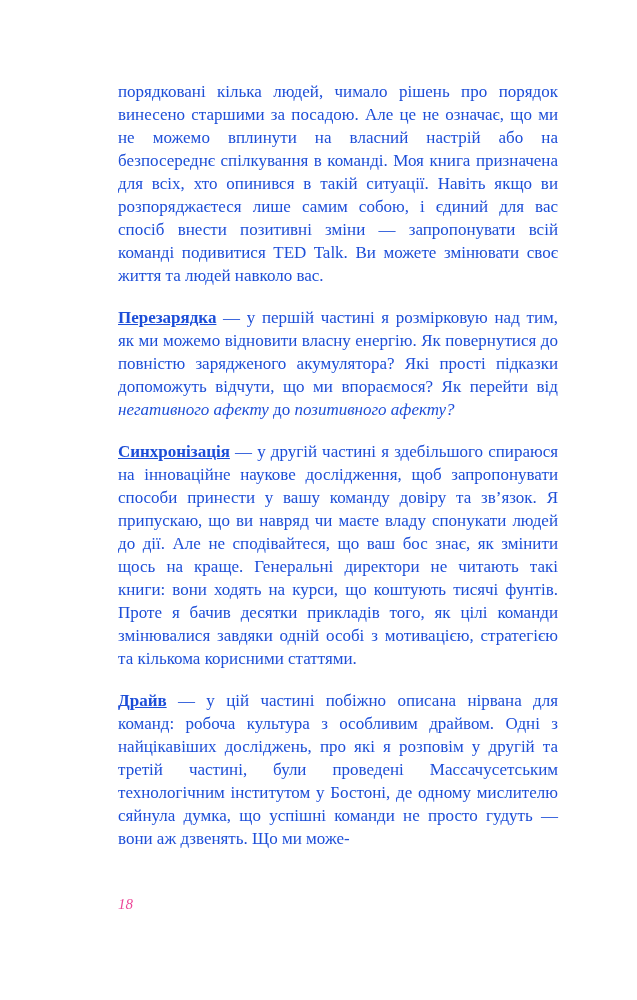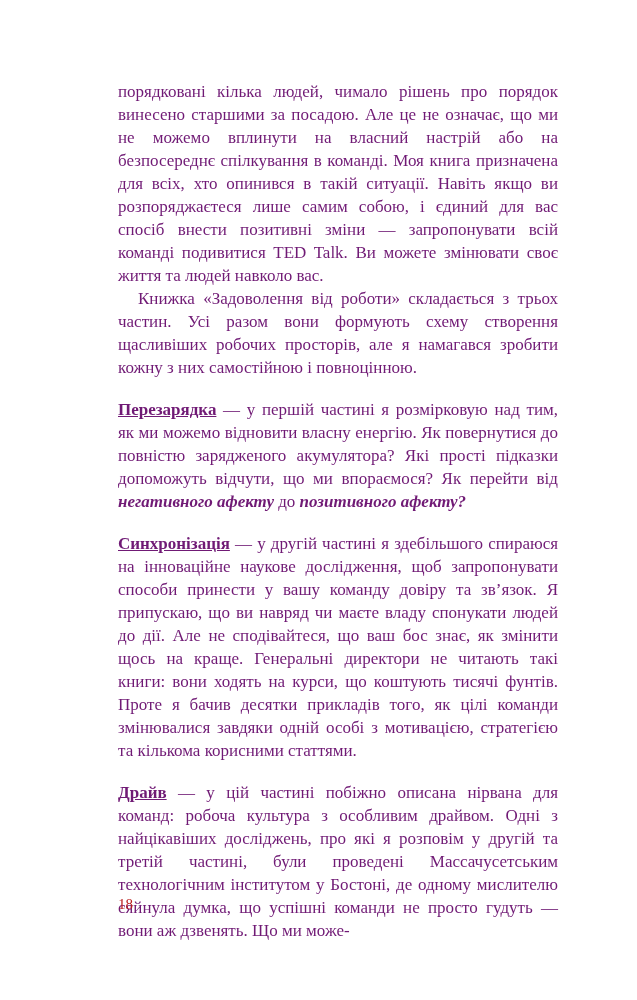--- a/index.html
+++ b/index.html
@@ -38,36 +38,36 @@
     text-indent: 0;
   }
   p.para.indent {
     text-indent: 20px;
   }
   p.para.spaced {
     margin-top: 19px;
   }
   .run-regular { font-weight: normal; font-style: normal; }
   .run-bold    { font-weight: bold;   font-style: normal; text-decoration: underline; }
-  .run-italic  { font-weight: bold; font-style: italic; margin-top: 41px; }
+  .run-italic  { font-weight: normal; font-style: italic; margin-top: 41px; }
   .page-number {
     position: absolute;
     left: 118px;
     top: 894px;
     font-family: "Liberation Serif", "DejaVu Serif", serif;
     font-size: 15px;
     line-height: 20px;
-    color: #b91c1c;
+    color: #ec4899;
+    font-style: italic;
   }
 </style>
 </head>
 <body>
 
 <div class="book-page" style="background: rgb(255, 255, 255);">
-  <div class="text-column" id="text-column" style="color: #701a75;">
+  <div class="text-column" id="text-column" style="color: #1d4ed8;">
       <p class="para"><span class="run-regular">порядковані кілька людей, чимало рішень про порядок винесено старшими за посадою. Але це не означає, що ми не можемо вплинути на власний настрій або на безпосереднє спілкування в команді. Моя книга призначена для всіх, хто опинився в такій ситуації. Навіть якщо ви розпоряджаєтеся лише самим собою, і єдиний для вас спосіб внести позитивні зміни — запропонувати всій команді подивитися TED Talk. Ви можете змінювати своє життя та людей навколо вас.</span></p>
-      <p class="para indent"><span class="run-regular">Книжка «Задоволення від роботи» складається з трьох частин. Усі разом вони формують схему створення щасливіших робочих просторів, але я намагався зробити кожну з них самостійною і повноцінною.</span></p>
       <p class="para spaced"><span class="run-bold">Перезарядка</span><span class="run-regular"> — у першій частині я розмірковую над тим, як ми можемо відновити власну енергію. Як повернутися до повністю зарядженого акумулятора? Які прості підказки допоможуть відчути, що ми впораємося? Як перейти від </span><span class="run-italic">негативного афекту</span><span class="run-regular"> до </span><span class="run-italic">позитивного афекту?</span></p>
       <p class="para spaced"><span class="run-bold">Синхронізація</span><span class="run-regular"> — у другій частині я здебільшого спираюся на інноваційне наукове дослідження, щоб запропонувати способи принести у вашу команду довіру та зв’язок. Я припускаю, що ви навряд чи маєте владу спонукати людей до дії. Але не сподівайтеся, що ваш бос знає, як змінити щось на краще. Генеральні директори не читають такі книги: вони ходять на курси, що коштують тисячі фунтів. Проте я бачив десятки прикладів того, як цілі команди змінювалися завдяки одній особі з мотивацією, стратегією та кількома корисними статтями.</span></p>
       <p class="para spaced"><span class="run-bold">Драйв</span><span class="run-regular"> — у цій частині побіжно описана нірвана для команд: робоча культура з особливим драйвом. Одні з найцікавіших досліджень, про які я розповім у другій та третій частині, були проведені Массачусетським технологічним інститутом у Бостоні, де одному мислителю сяйнула думка, що успішні команди не просто гудуть — вони аж дзвенять. Що ми може-</span></p>
     </div>
   <div class="page-number">18</div>
 </div>
 
 </body></html>

